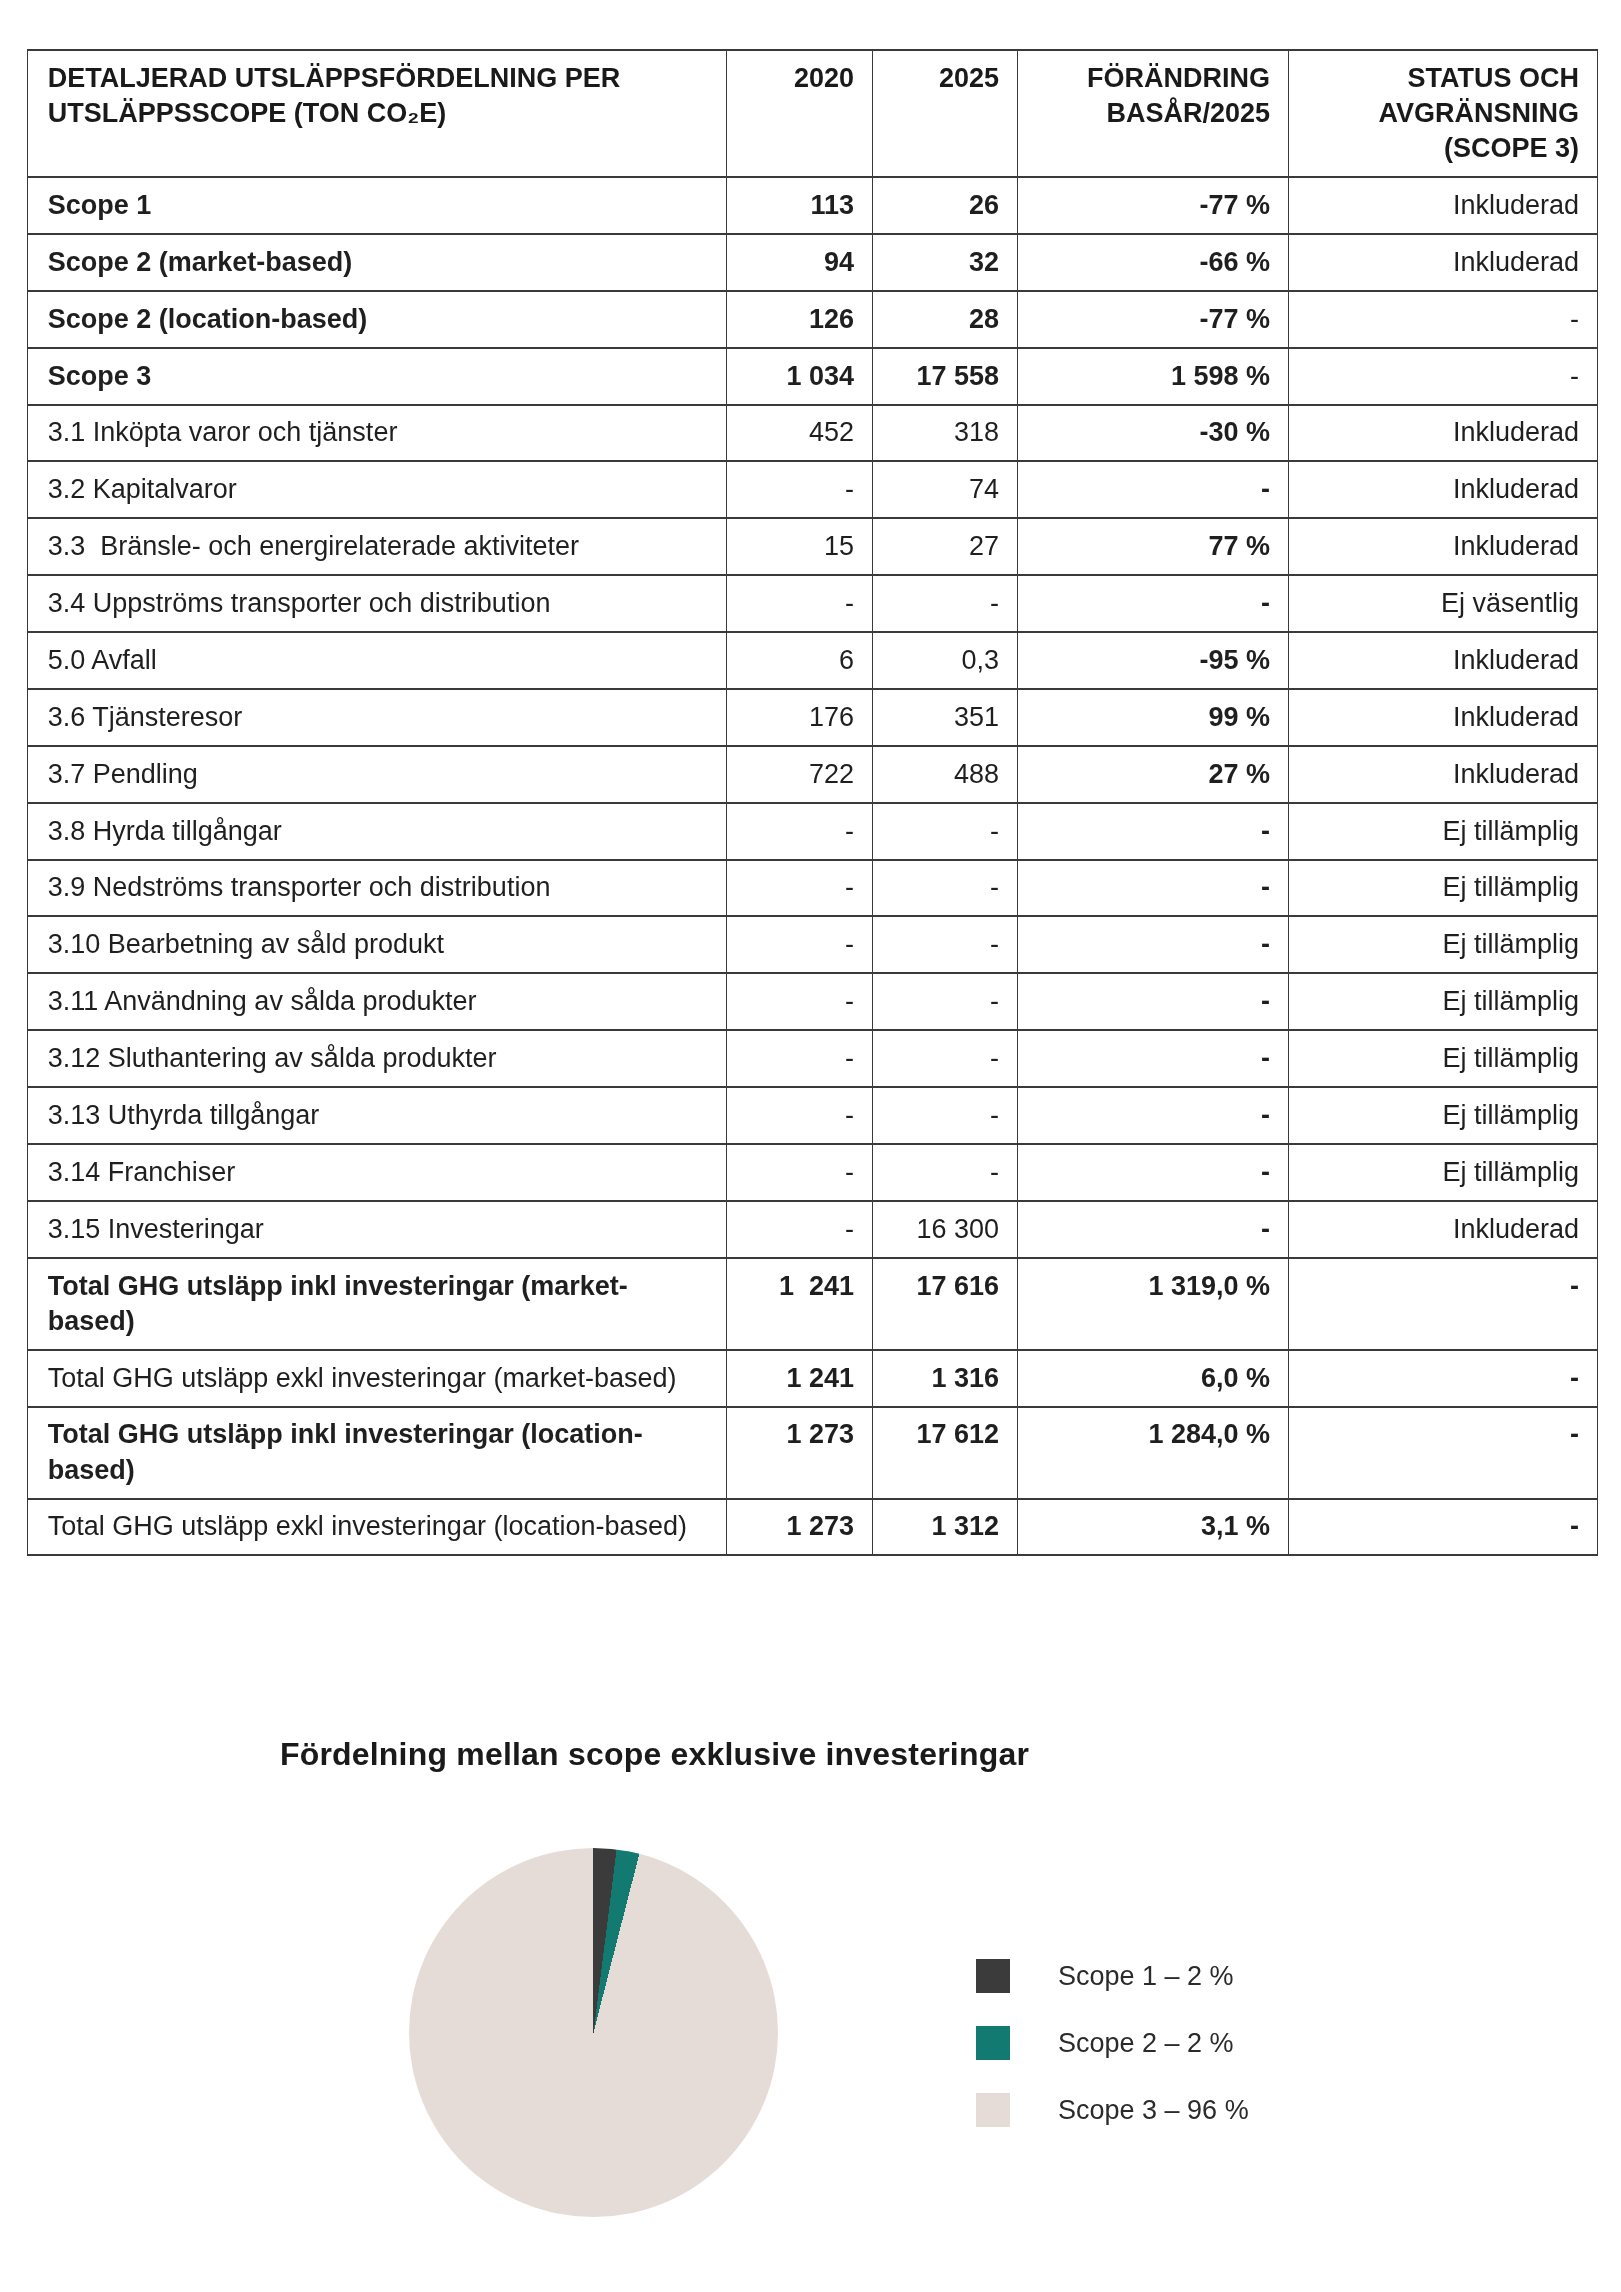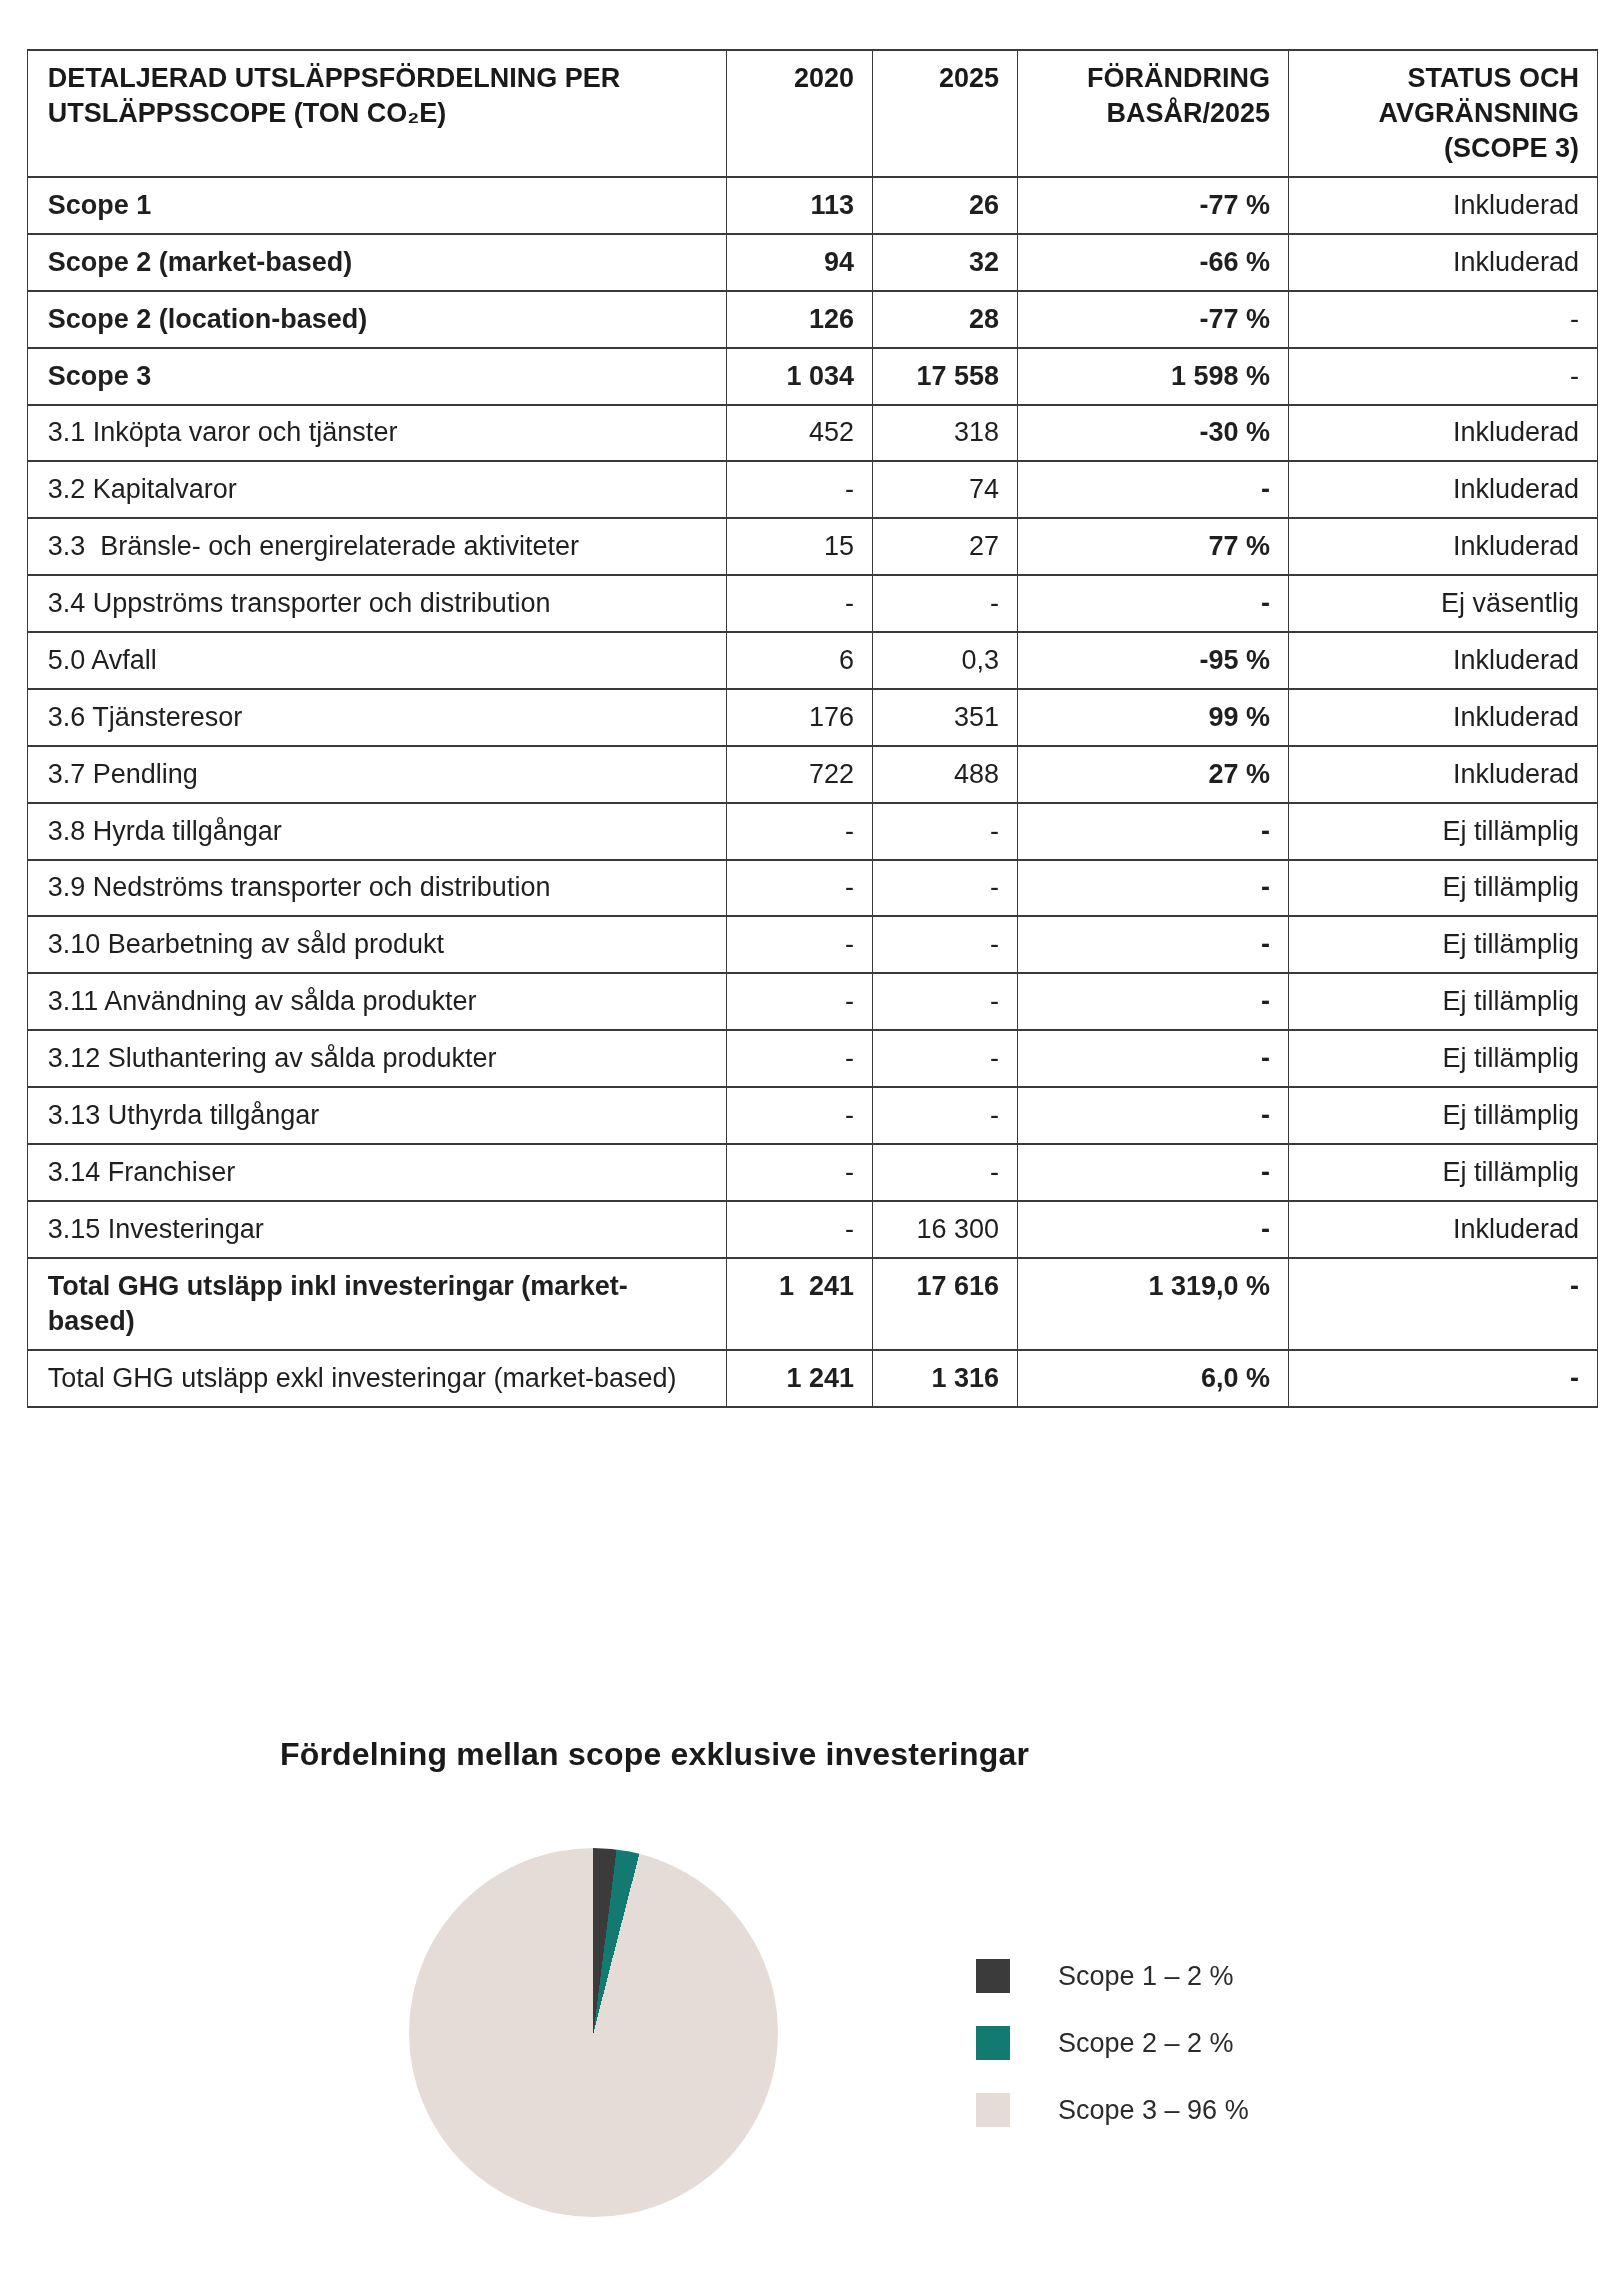--- a/index.html
+++ b/index.html
@@ -270,20 +270,34 @@
           <td class="c-change">1&nbsp;319,0&nbsp;%</td>
           <td class="c-status">-</td>
         </tr>
         <tr class="kind-total_exkl">
           <td class="c-label">Total GHG utsläpp exkl investeringar (market-based)</td>
           <td class="c-2020">1&nbsp;241</td>
           <td class="c-2025">1&nbsp;316</td>
           <td class="c-change">6,0&nbsp;%</td>
           <td class="c-status">-</td>
         </tr>
+        <tr class="kind-total_inkl">
+          <td class="c-label">Total GHG utsläpp inkl investeringar (location-based)</td>
+          <td class="c-2020">1&nbsp;273</td>
+          <td class="c-2025">17&nbsp;612</td>
+          <td class="c-change">1&nbsp;284,0&nbsp;%</td>
+          <td class="c-status">-</td>
+        </tr>
+        <tr class="kind-total_exkl">
+          <td class="c-label">Total GHG utsläpp exkl investeringar (location-based)</td>
+          <td class="c-2020">1&nbsp;273</td>
+          <td class="c-2025">1&nbsp;312</td>
+          <td class="c-change">3,1&nbsp;%</td>
+          <td class="c-status">-</td>
+        </tr>
       </tbody>
   </table>
 </div>
 
 <div class="pie-title">Fördelning mellan scope exklusive investeringar</div>
 
 <div class="pie" style="background: conic-gradient(rgb(59, 59, 59) 0deg, rgb(59, 59, 59) 7.2deg, rgb(18, 122, 113) 7.2deg, rgb(18, 122, 113) 14.4deg, rgb(229, 220, 215) 14.4deg, rgb(229, 220, 215) 360deg);"></div>
 
 <div class="legend">
   <div class="legend-item">

